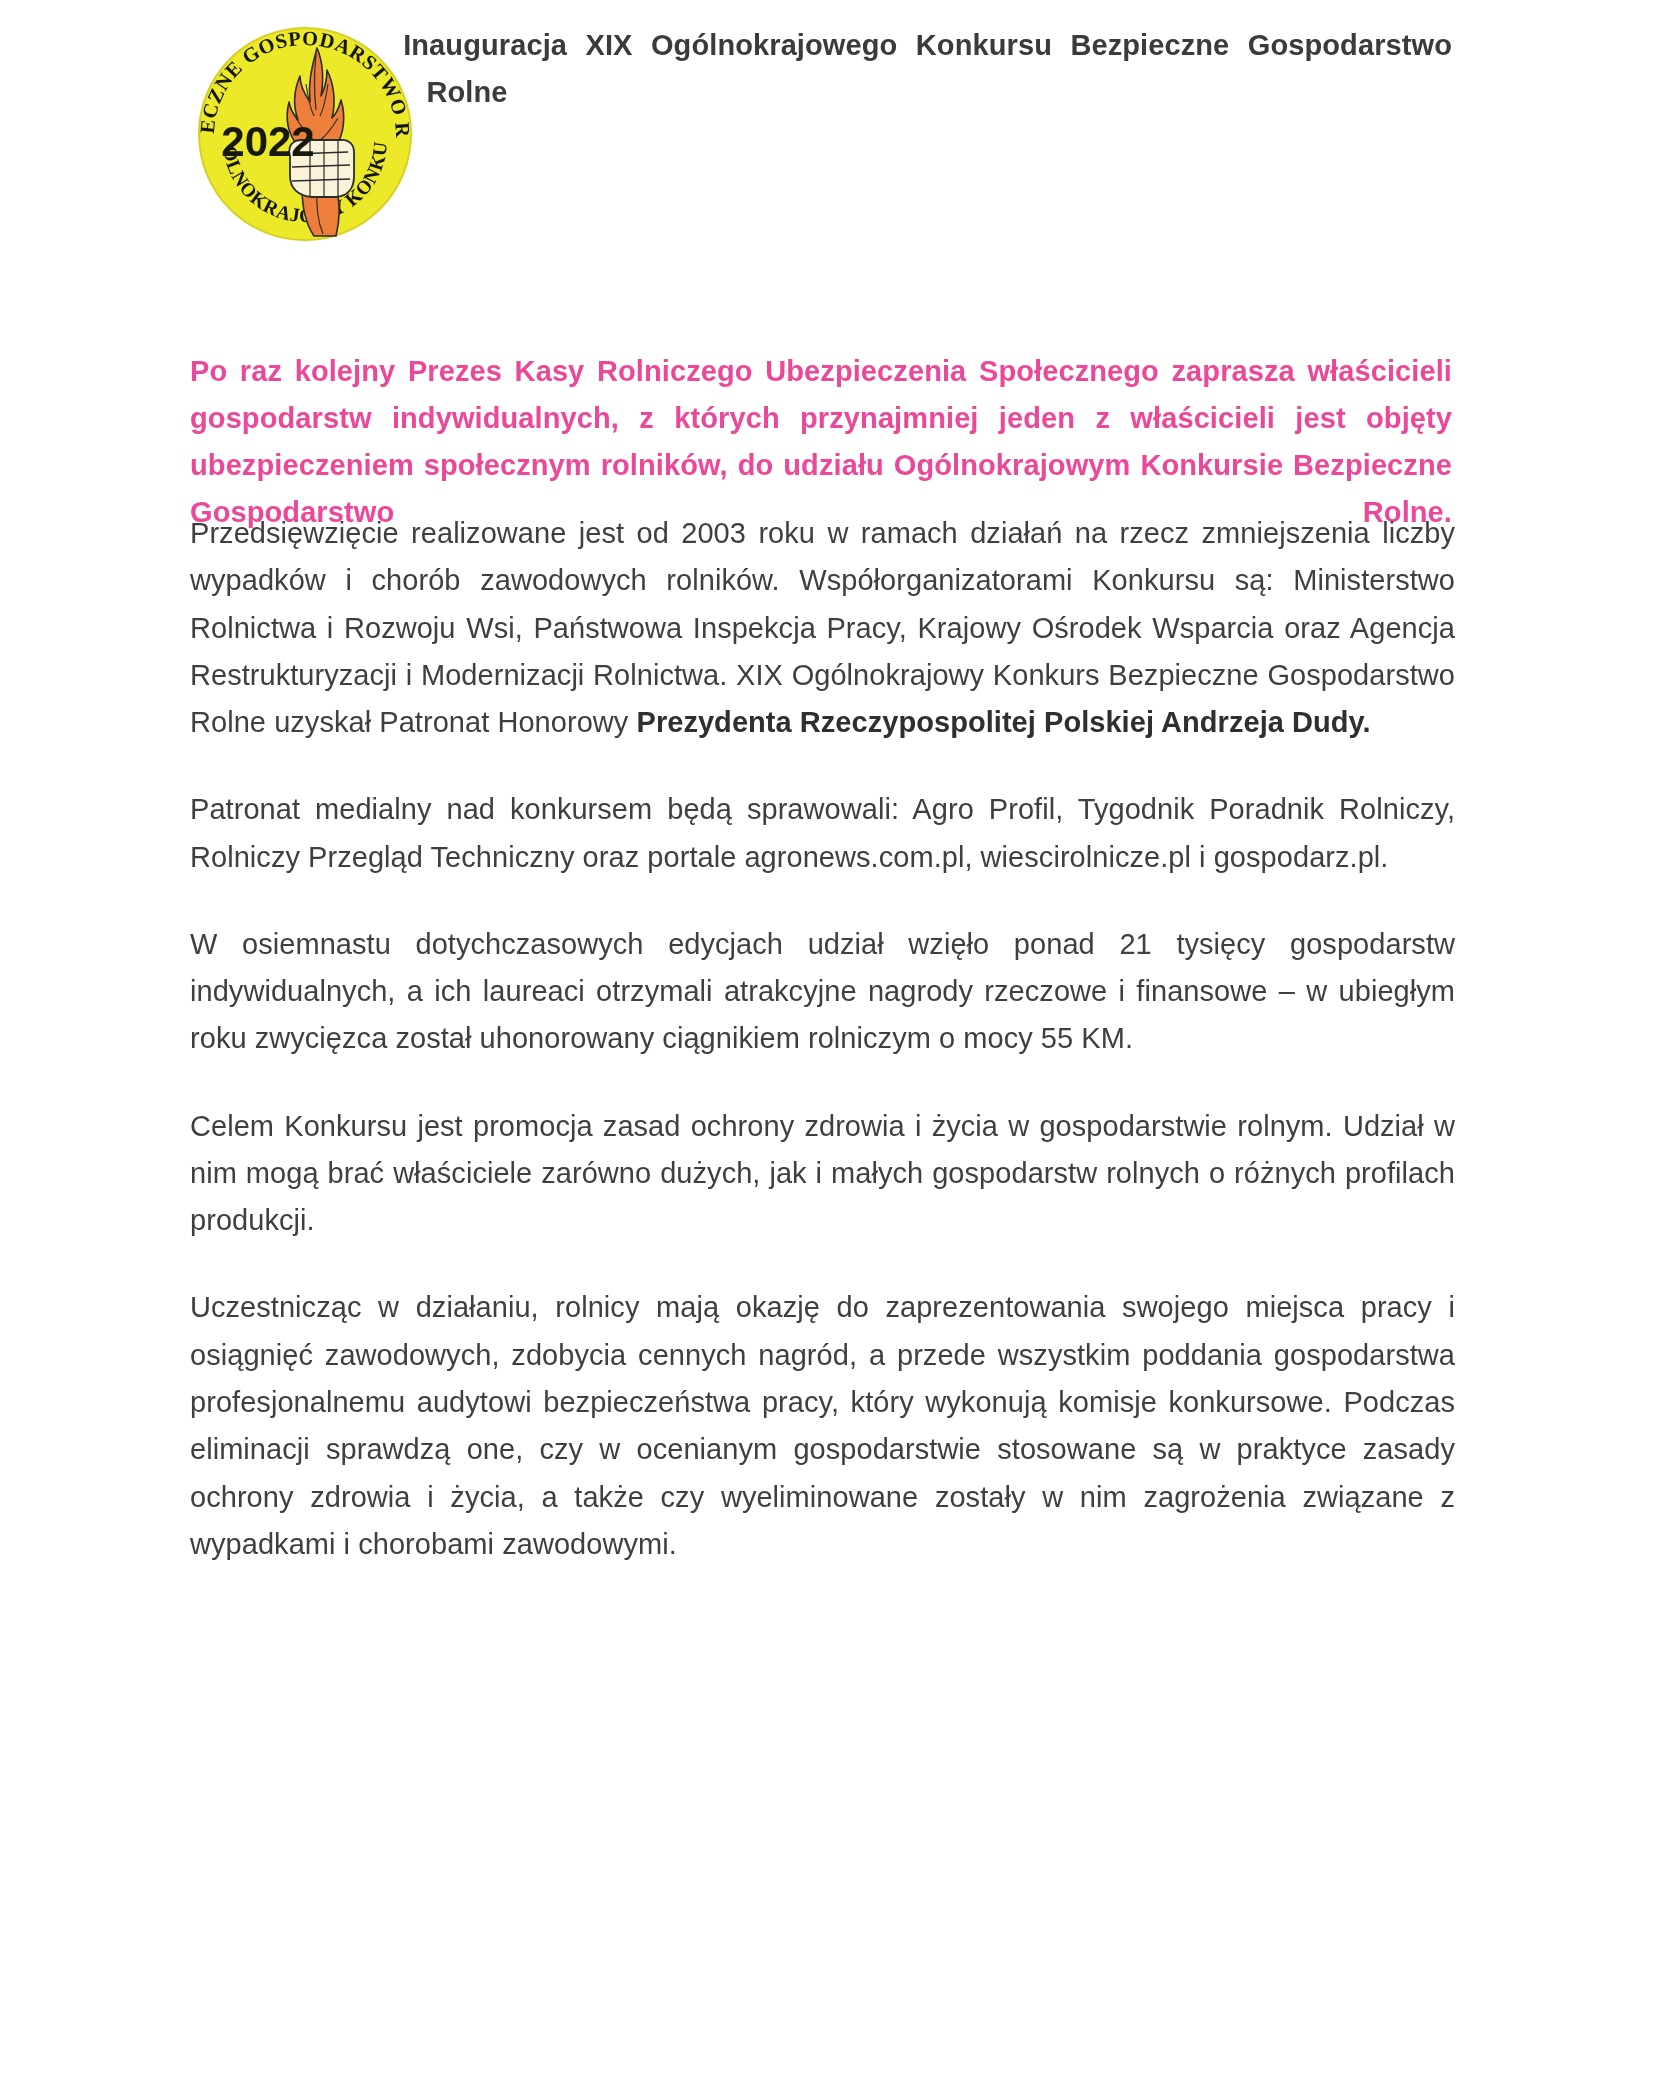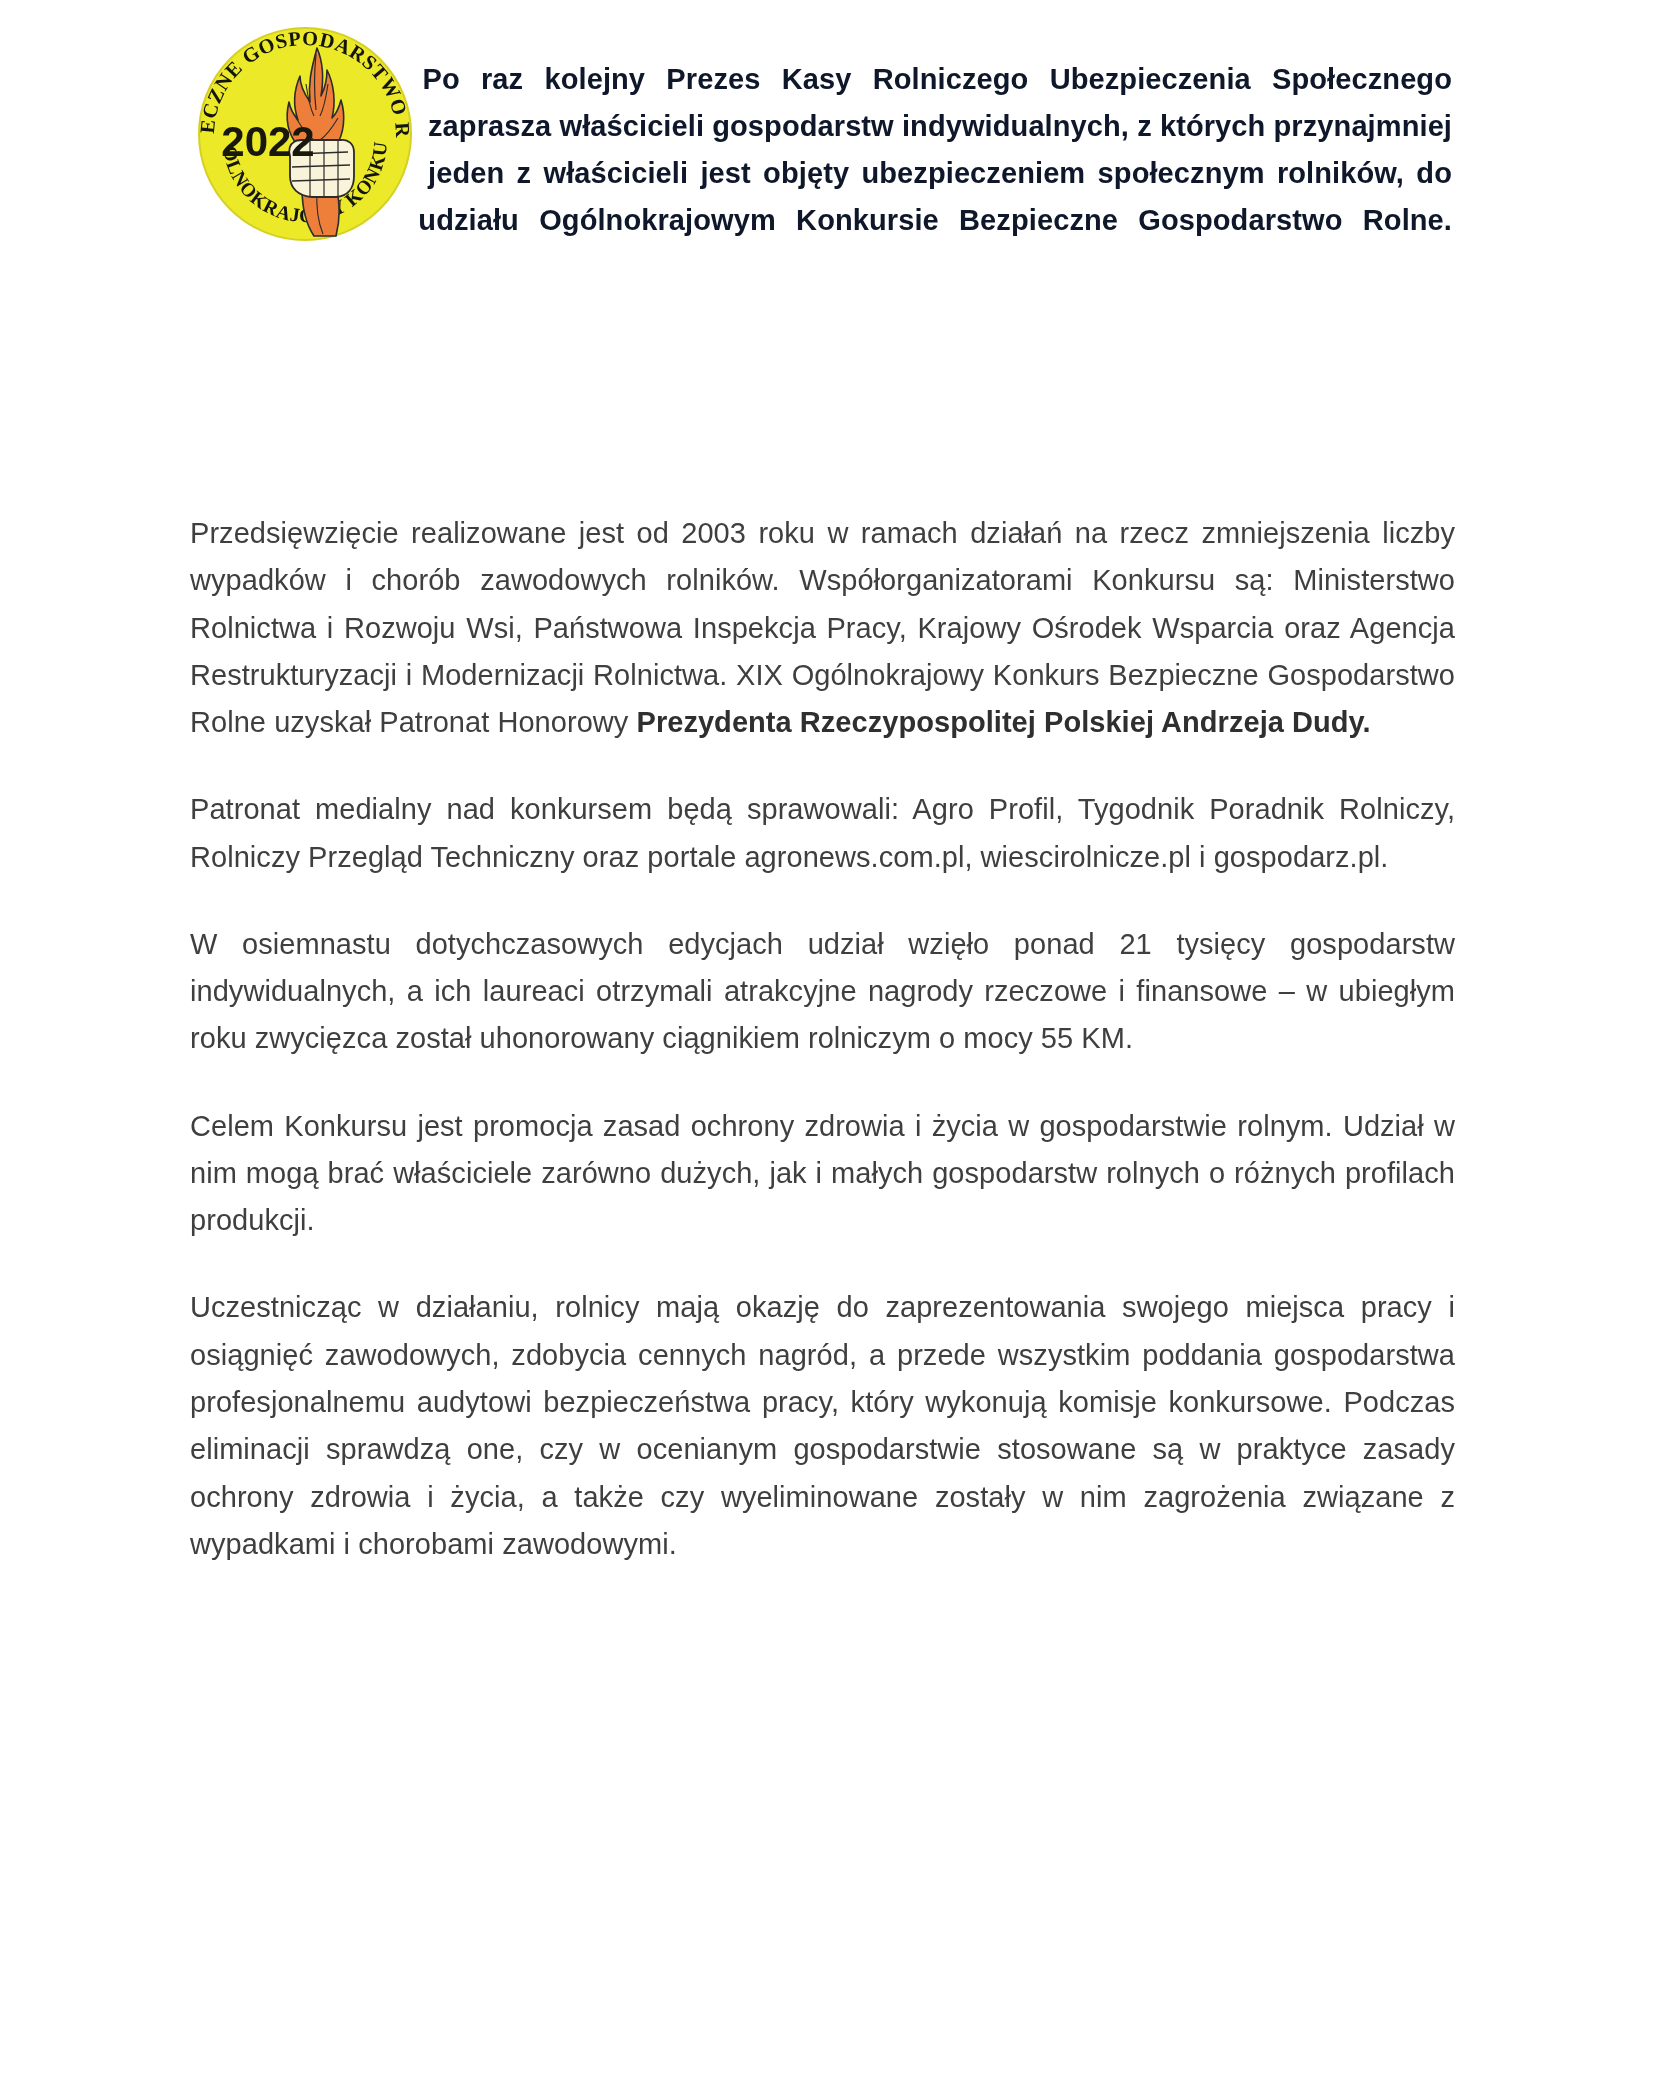--- a/index.html
+++ b/index.html
@@ -57,21 +57,21 @@
     color: #3b3b3b;
     text-align: justify;
     text-justify: inter-word;
     letter-spacing: 0.1px;
   }
   p.lead {
     margin: 34px 0 0 0;
     font-size: 29px;
     line-height: 1.62;
     font-weight: bold;
-    color: #0f172a;
+    color: #ec4899;
     text-align: justify;
     text-justify: inter-word;
     letter-spacing: 0.1px;
   }
   p.lead::after,
   h1.doc-title::after {
     content: "";
     display: inline-block;
     width: 100%;
   }
@@ -100,20 +100,21 @@
 </style>
 </head>
 <body>
 
 <div class="page">
 
   <div class="content">
 
     <div class="logo-floater"></div>
 
+    <h1 class="doc-title">Inauguracja XIX Ogólnokrajowego Konkursu Bezpieczne Gospodarstwo Rolne</h1>
 
     <p class="lead"><span>Po raz kolejny Prezes Kasy Rolniczego Ubezpieczenia Społecznego zaprasza właścicieli gospodarstw indywidualnych, z których przynajmniej jeden z właścicieli </span><span>jest objęty ubezpieczeniem społecznym rolników, do udziału Ogólnokrajowym Konkursie Bezpieczne Gospodarstwo Rolne.</span></p>
   </div>
 
   <div class="logo-wrap">
     <svg class="logo-svg" viewBox="0 0 230 230" xmlns="http://www.w3.org/2000/svg">
       <defs>
         <path id="arcTop" d="M 24,118 A 91,91 0 0 1 206,118"></path>
         <path id="arcBottom" d="M 33,122 A 82,82 0 0 0 197,122"></path>
       </defs>

